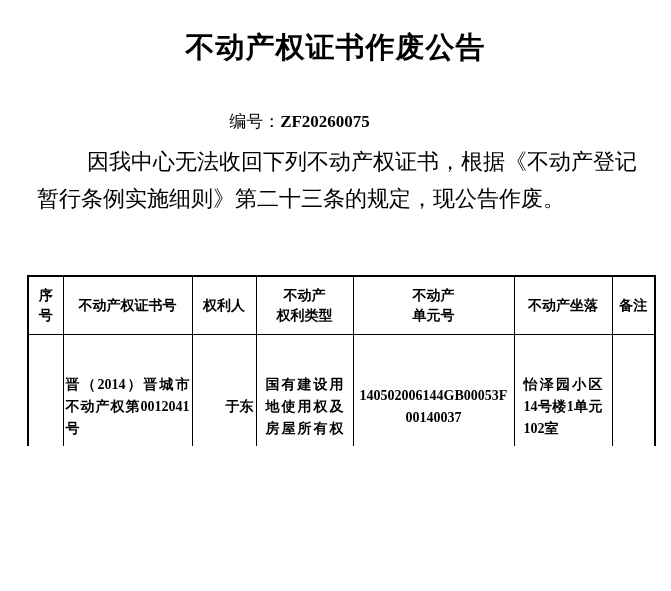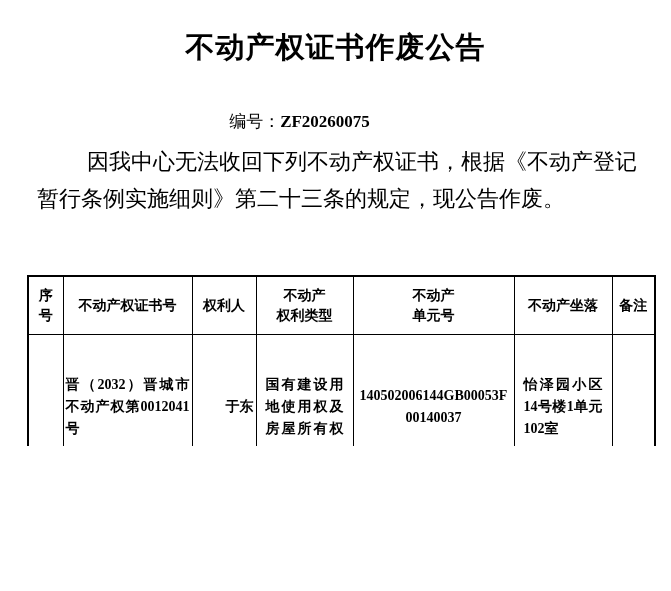--- a/index.html
+++ b/index.html
@@ -164,21 +164,21 @@
 权利类型</th>
         <th>不动产
 单元号</th>
         <th>不动产坐落</th>
         <th>备注</th>
       </tr>
     </thead>
     <tbody>
       <tr>
         <td class="c-seq"></td>
-        <td class="c-cert">晋（2032）晋城市不动产权第0012041号</td>
+        <td class="c-cert">晋（2014）晋城市不动产权第0012041号</td>
         <td class="c-holder">于东</td>
         <td class="c-type">国有建设用地使用权及房屋所有权</td>
         <td class="c-unit">140502006144GB00053F00140037</td>
         <td class="c-loc">怡泽园小区14号楼1单元102室</td>
         <td class="c-remark"></td>
       </tr>
     </tbody>
   </table>
 
 

